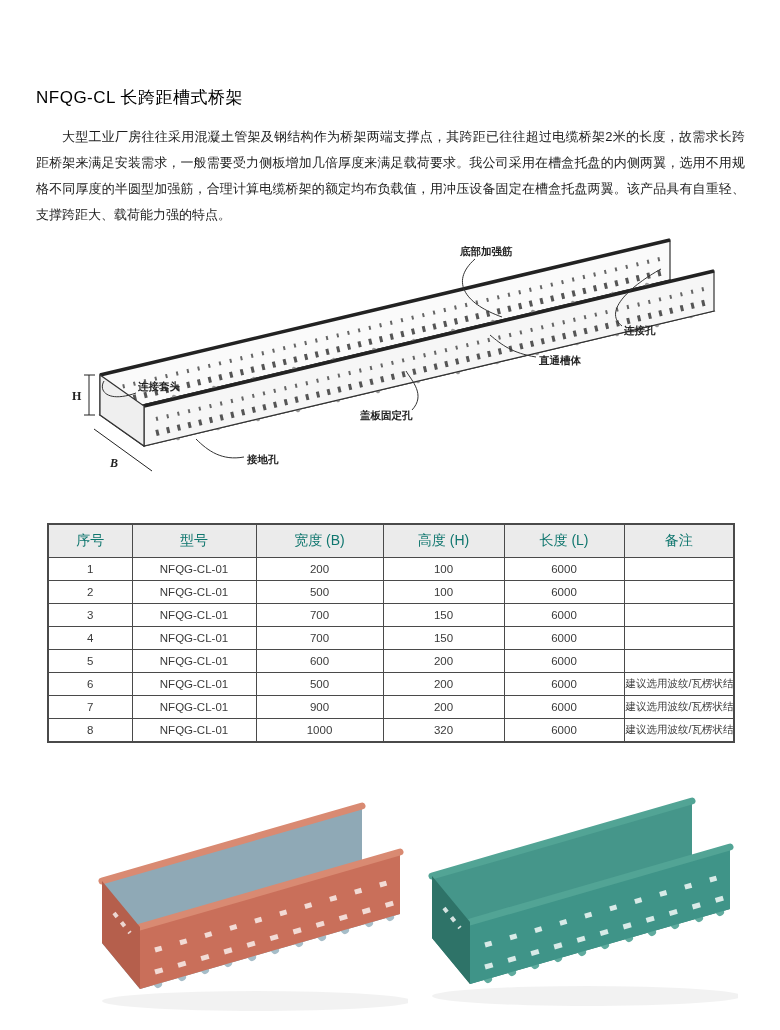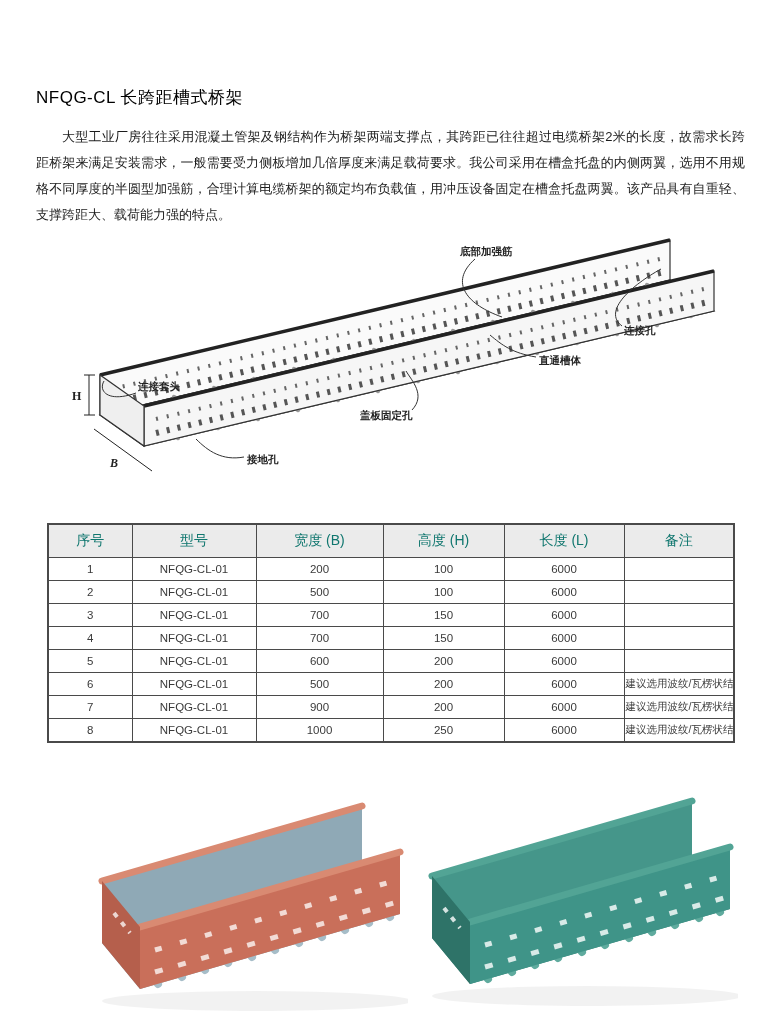--- a/index.html
+++ b/index.html
@@ -228,21 +228,21 @@
           <td>NFQG-CL-01</td>
           <td>900</td>
           <td>200</td>
           <td>6000</td>
           <td>建议选用波纹/瓦楞状结构</td>
         </tr>
         <tr>
           <td>8</td>
           <td>NFQG-CL-01</td>
           <td>1000</td>
-          <td>250</td>
+          <td>320</td>
           <td>6000</td>
           <td>建议选用波纹/瓦楞状结构</td>
         </tr>
       </tbody>
   </table>
 
   <svg class="defs-holder" aria-hidden="true">
     <defs>
       <g id="tray3d">
         <ellipse cx="190" cy="218" rx="155" ry="10" fill="#000" opacity="0.05"></ellipse>

